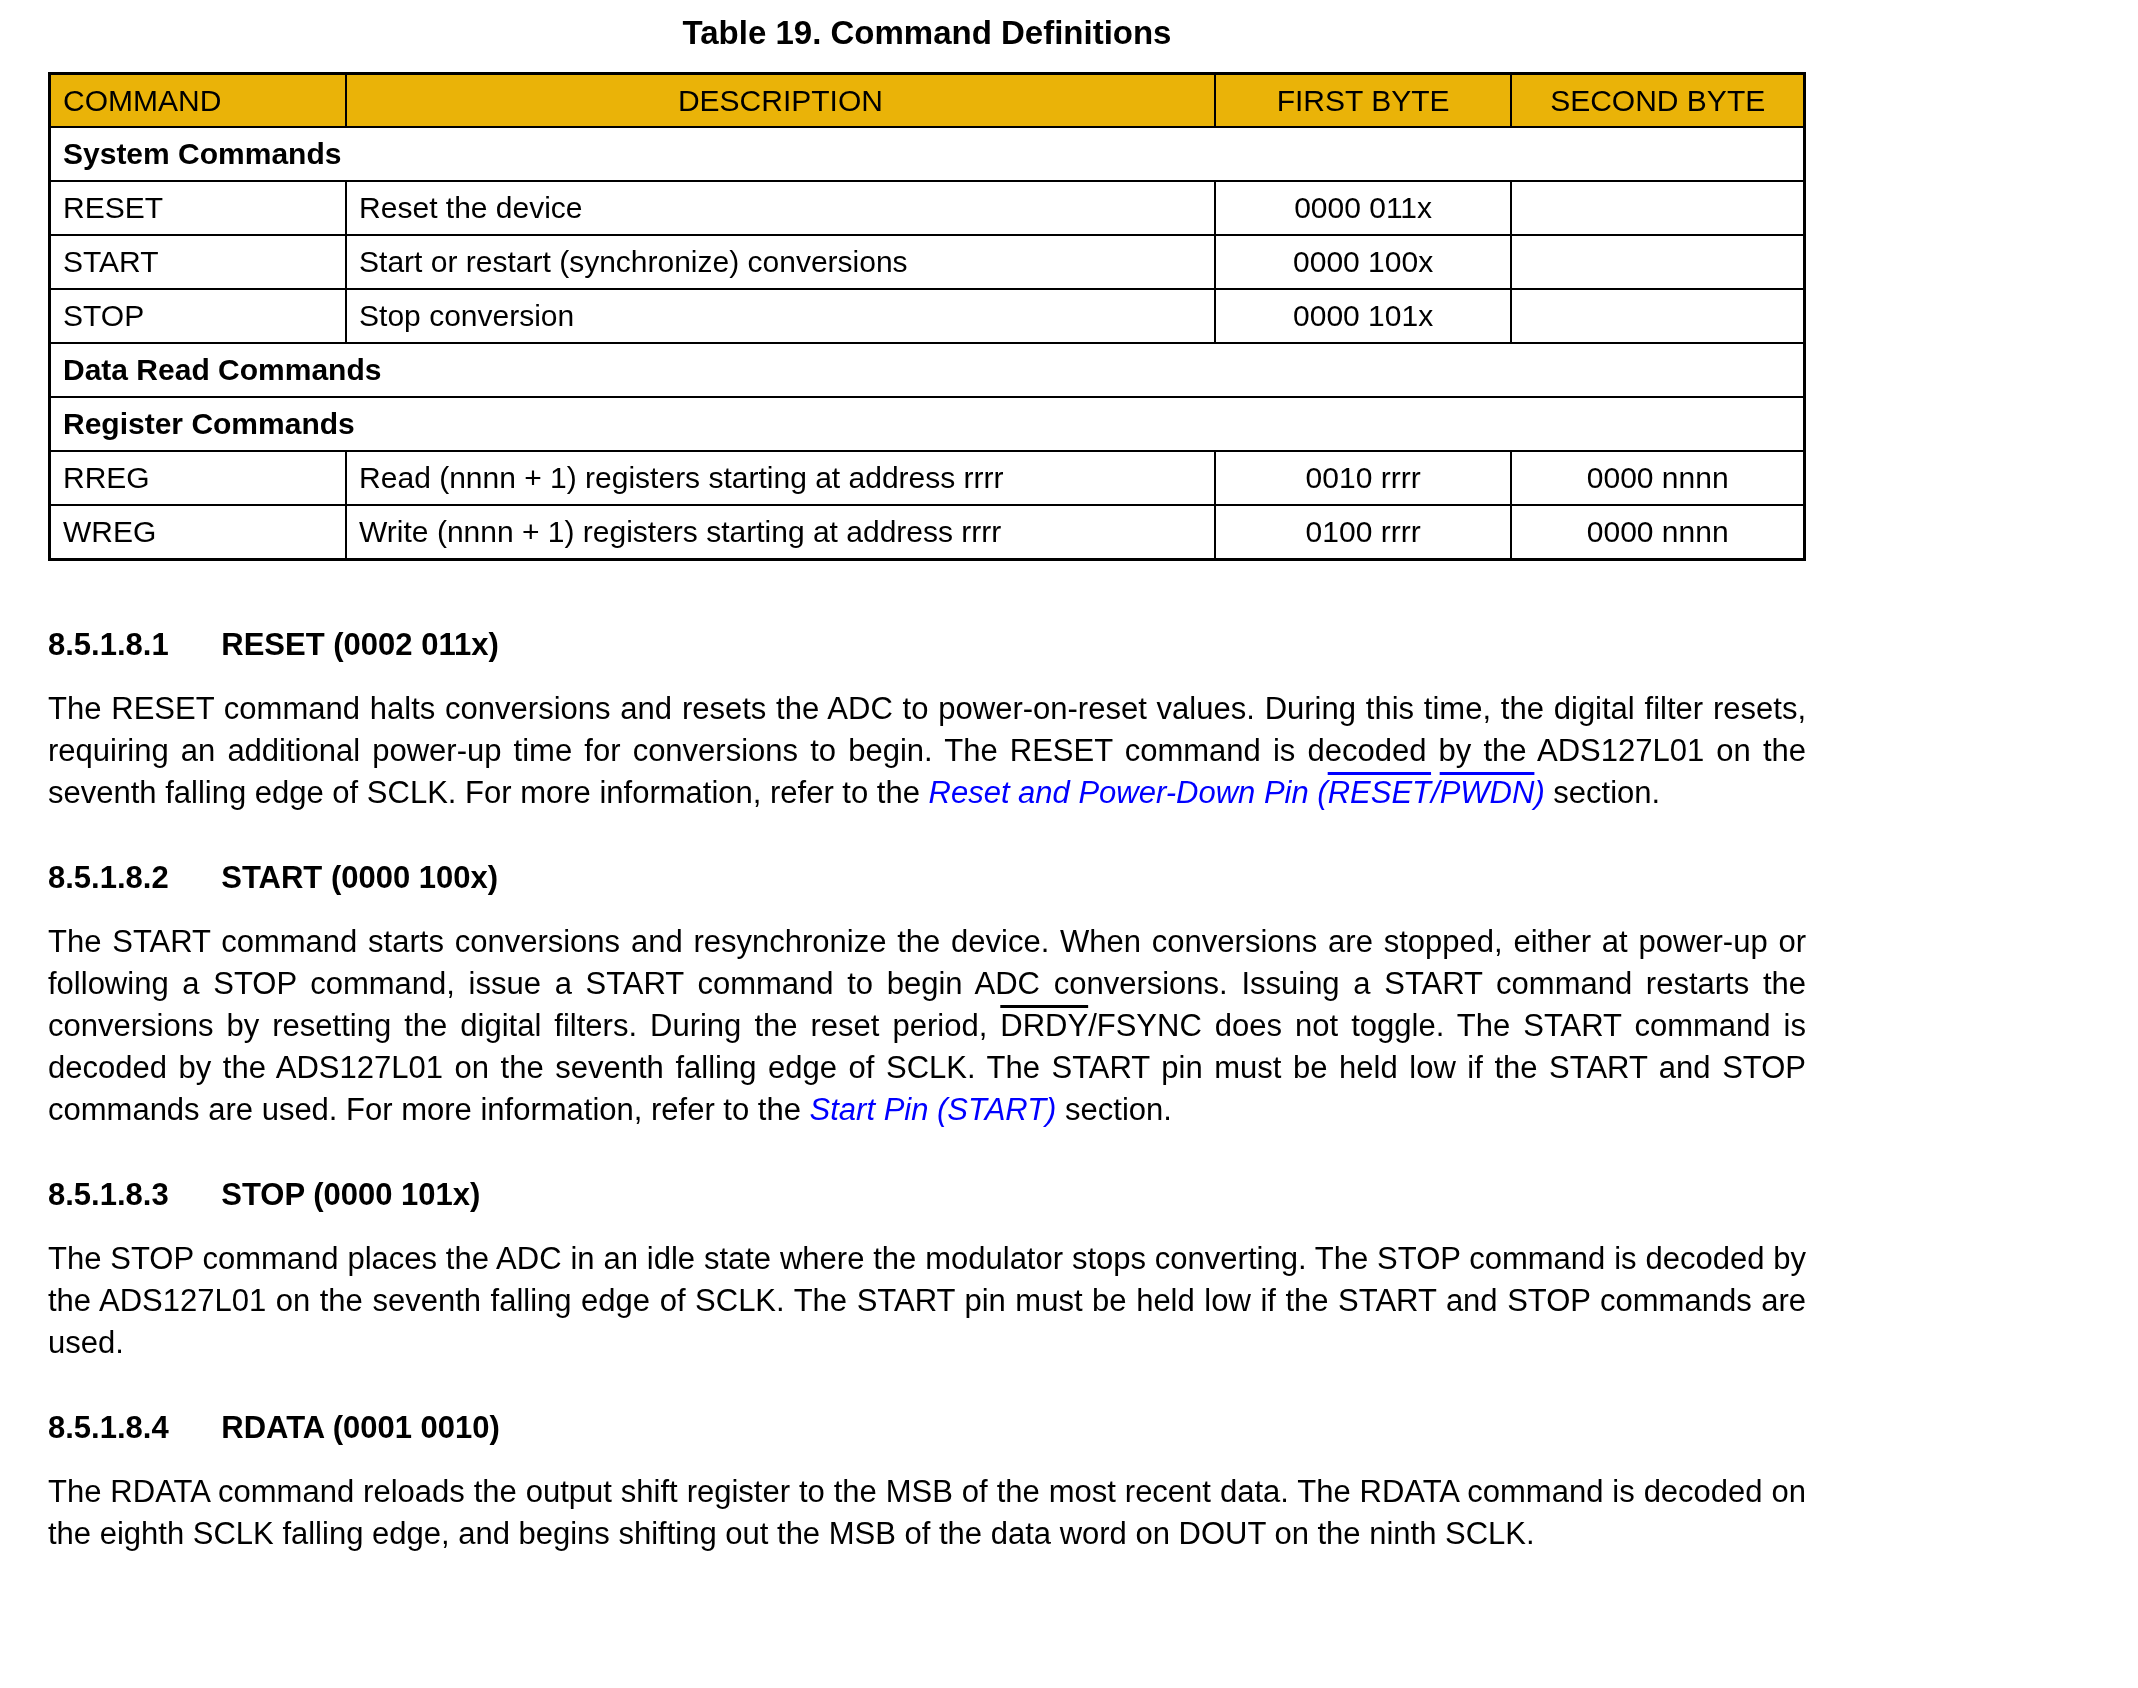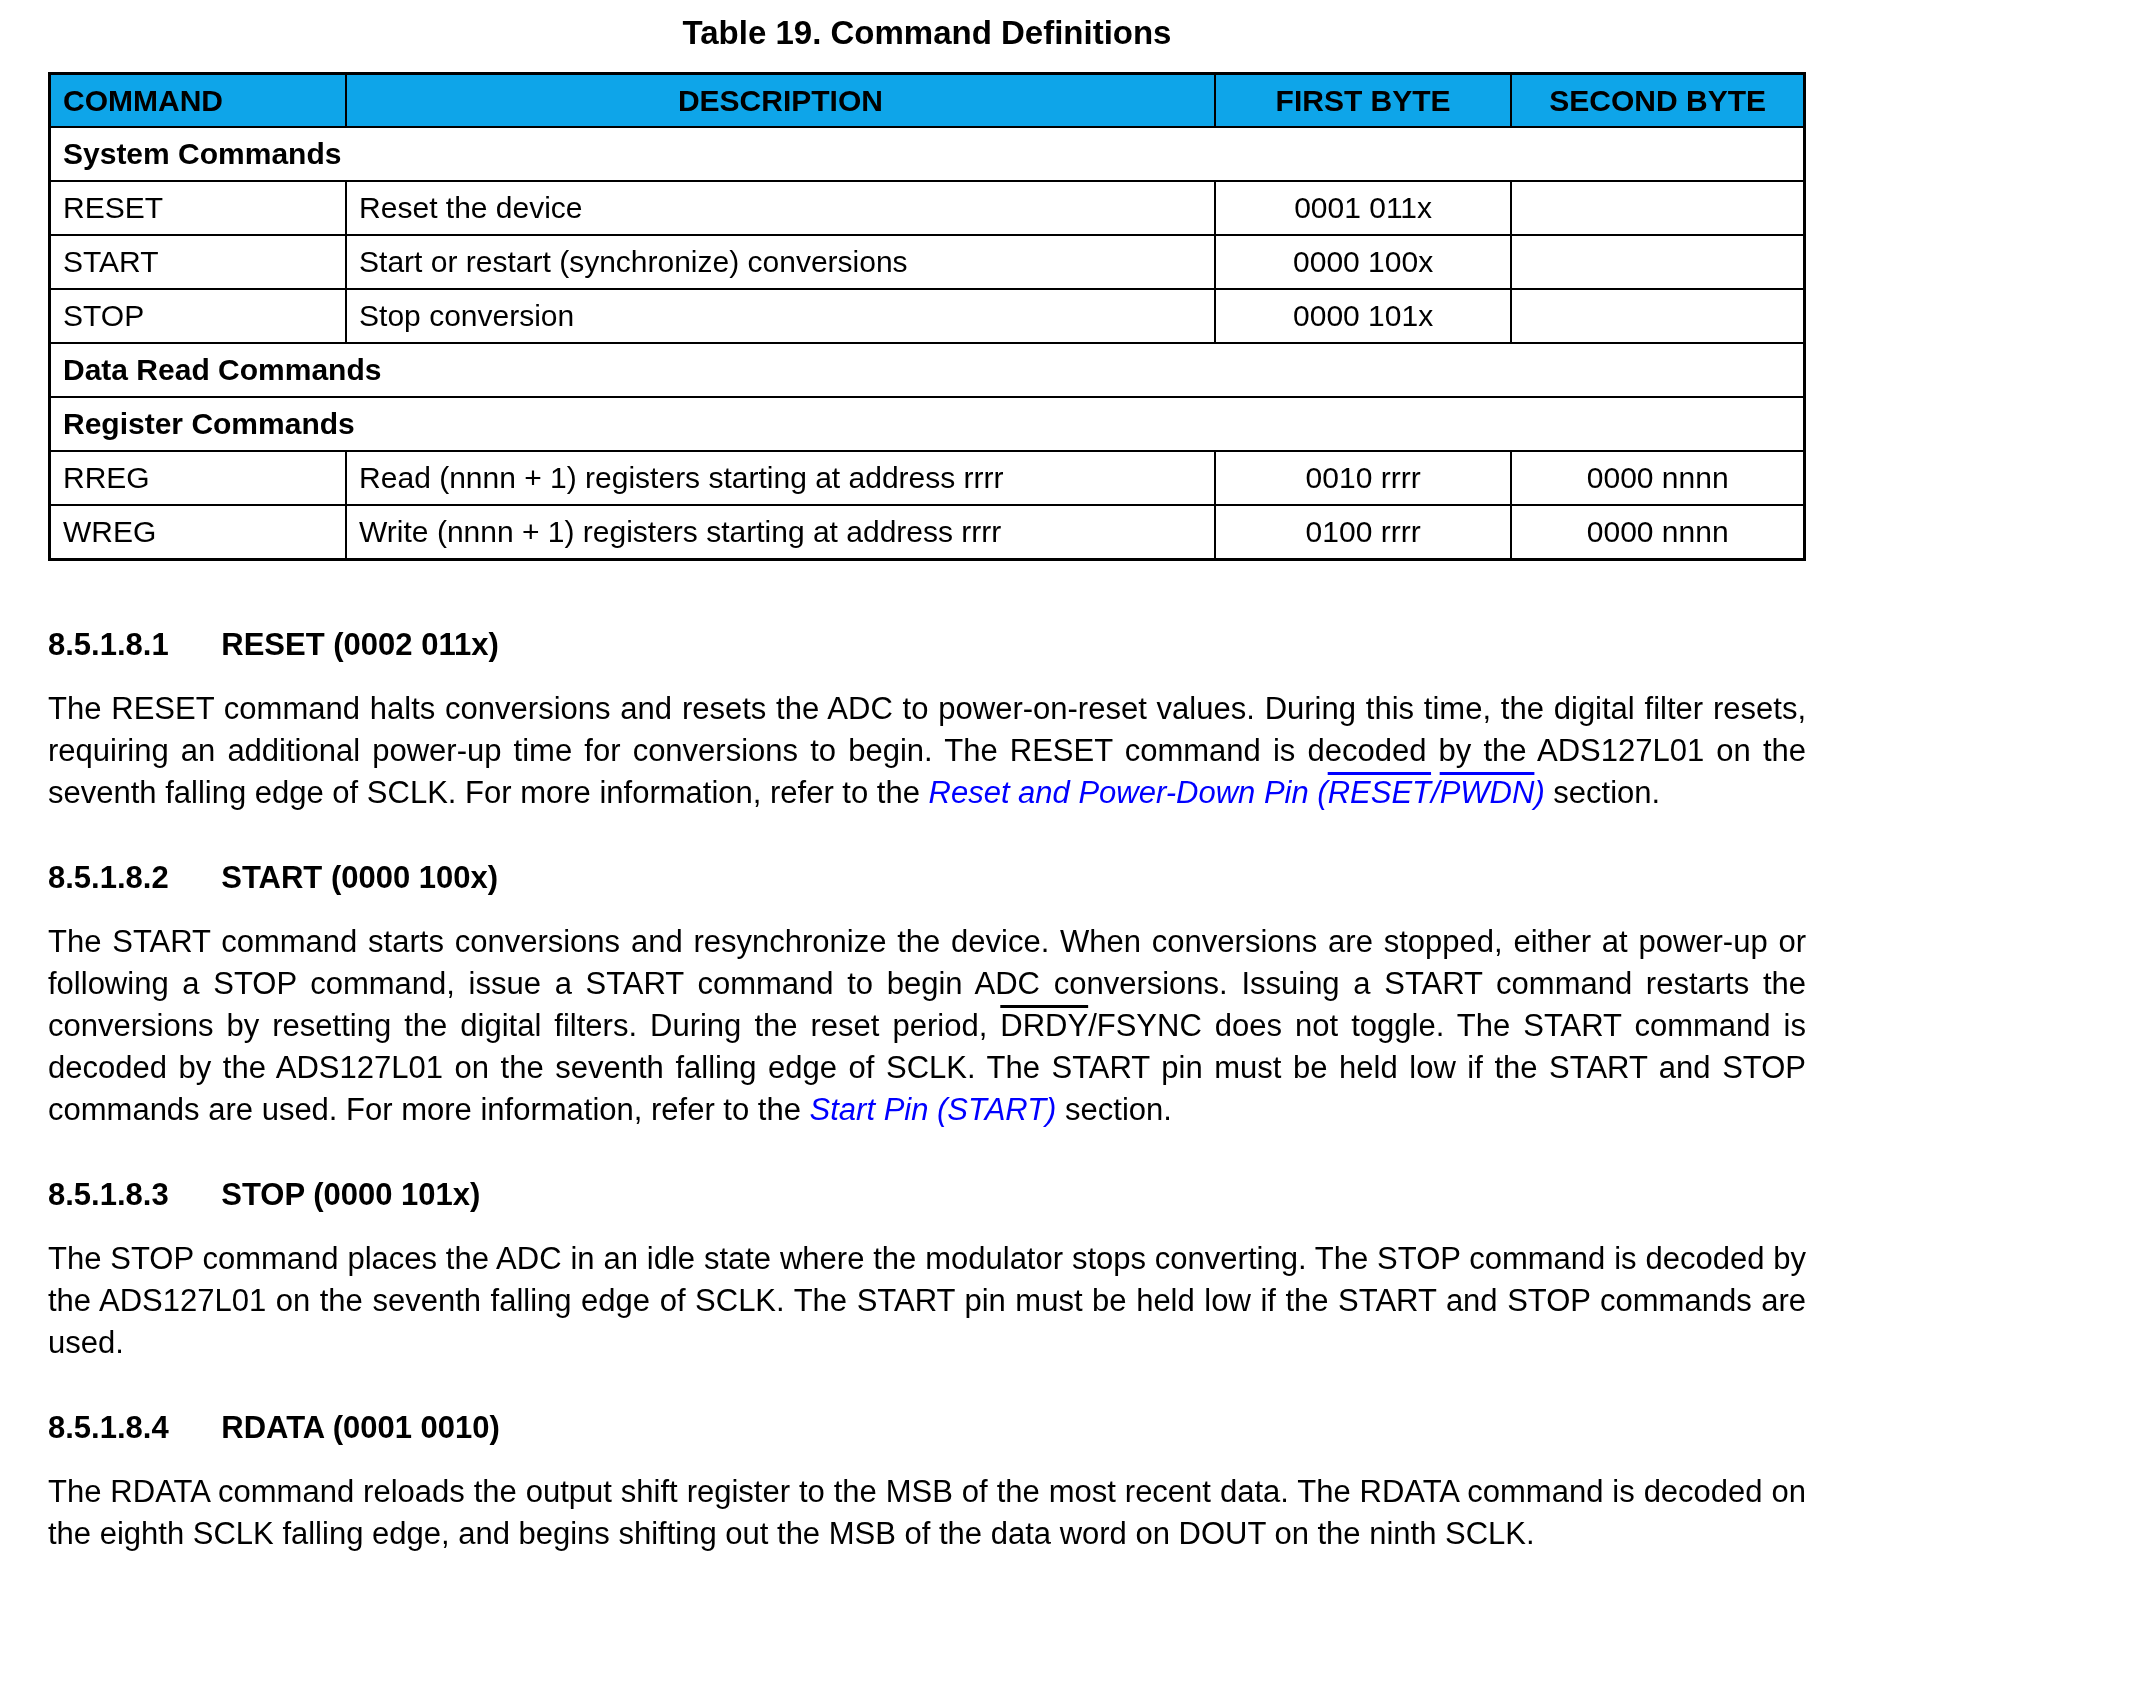--- a/index.html
+++ b/index.html
@@ -30,22 +30,22 @@
     margin: 0 0 66px 0;
     font-size: 30px;
   }
   table.cmd th, table.cmd td {
     border: 2px solid #000;
     vertical-align: middle;
     overflow: hidden;
     white-space: nowrap;
   }
   table.cmd th {
-    background: #0ea5e9;
-    font-weight: bold;
+    background: #eab308;
+    font-weight: normal;
     height: 47px;
     text-align: center;
     padding: 2px 6px;
   }
   table.cmd th.left { text-align: left; padding-left: 12px; }
   table.cmd td { height: 48px; padding: 2px 12px; margin-top: 24px; }
   td.group-cell { font-weight: bold; }
   td.byte-cell { text-align: center; }
   td.cmd-cell, td.desc-cell { text-align: left; }
 
@@ -96,21 +96,21 @@
         <th>SECOND BYTE</th>
       </tr>
     </thead>
     <tbody>
         <tr>
           <td colspan="4" class="group-cell">System Commands</td>
         </tr>
         <tr>
           <td class="cmd-cell">RESET</td>
           <td class="desc-cell"><span>Reset the device</span></td>
-          <td class="byte-cell"><span>0001 011x</span></td>
+          <td class="byte-cell"><span>0000 011x</span></td>
           <td class="byte-cell"></td>
         </tr>
         <tr>
           <td class="cmd-cell">START</td>
           <td class="desc-cell"><span>Start or restart (synchronize) conversions</span></td>
           <td class="byte-cell"><span>0000 100x</span></td>
           <td class="byte-cell"></td>
         </tr>
         <tr>
           <td class="cmd-cell">STOP</td>

